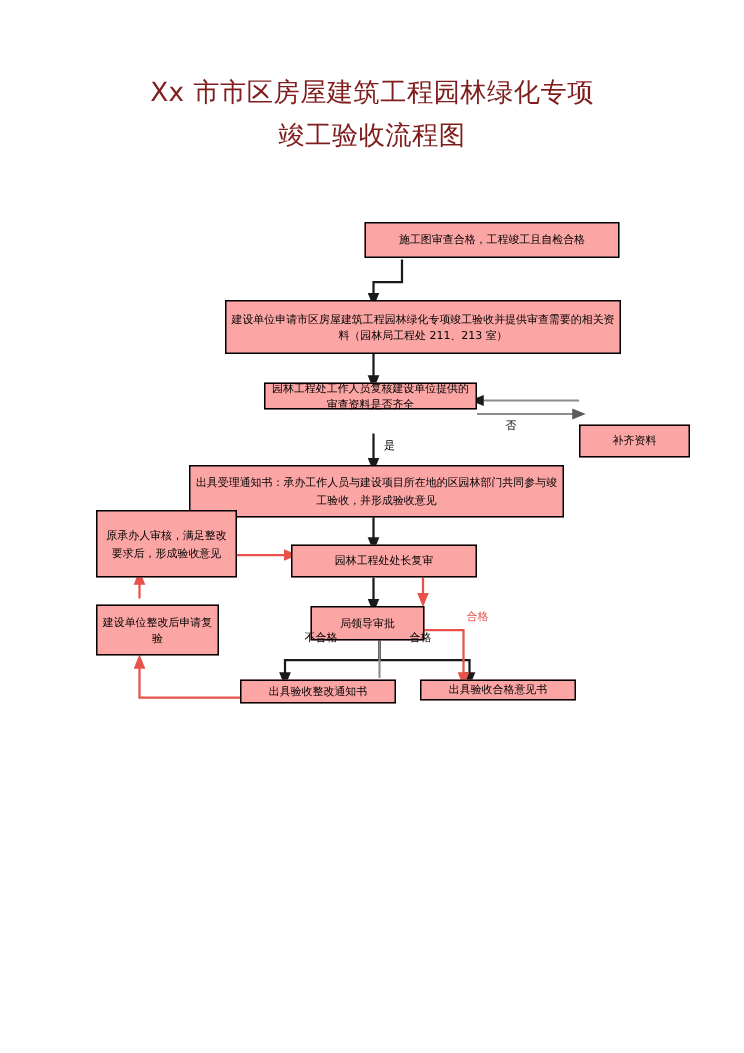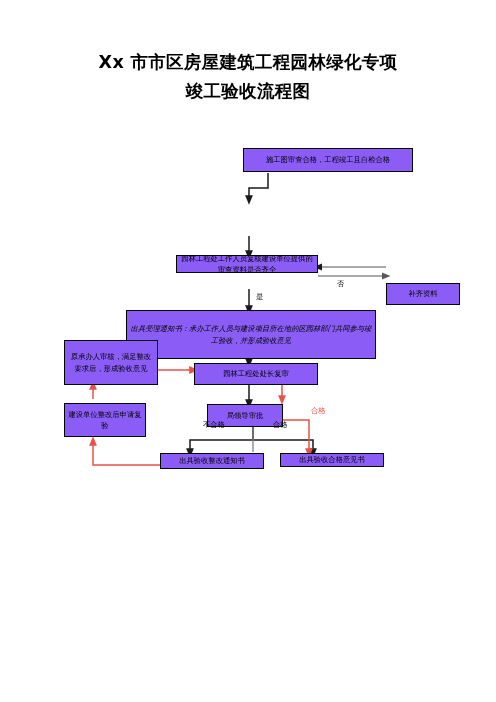--- a/index.html
+++ b/index.html
@@ -18,33 +18,33 @@
     background: #ffffff;
     overflow: hidden;
   }
   #title {
     position: absolute;
     left: 0;
     top: 48px;
     width: 496px;
     text-align: center;
     font-family: "DejaVu Sans", "Liberation Sans", sans-serif;
-    font-weight: bold;
+    font-weight: normal;
     font-size: 17.5px;
     line-height: 29px;
-    color: #000000;
+    color: #7f1d1d;
     letter-spacing: 0.3px;
   }
   #title .tline { display: block; white-space: nowrap; }
 
   .node {
     position: absolute;
     box-sizing: border-box;
     border: 1px solid #000000;
-    background: #8b5cf6;
+    background: #fca5a5;
     color: #000000;
     font-size: 7.3px;
     line-height: 11.5px;
     display: flex;
     align-items: center;
     justify-content: flex-start;
     text-align: center;
     padding: 1px 3px;
     z-index: 3;
   }
@@ -114,30 +114,33 @@
       <path d="M93,399 L93,385" marker-end="url(#ahR)"></path>
       <path d="M93,437 L93,425" marker-end="url(#ahR)"></path>
       <path d="M160,465 L93,465 L93,441" marker-end="url(#ahR)"></path>
     </g>
   </svg>
 
   <div class="node" style="left:243px; top:148px; width:170px; height:24px;">
     <span class="txt">施工图审查合格，工程竣工且自检合格</span>
   </div>
 
+  <div class="node" style="left:150px; top:200px; width:264px; height:36px;">
+    <span class="txt">建设单位申请市区房屋建筑工程园林绿化专项竣工验收并提供审查需要的相关资料（园林局工程处 211、213 室）</span>
+  </div>
 
   <div class="node" style="left:176px; top:255px; width:142px; height:18px;">
     <span class="txt">园林工程处工作人员复核建设单位提供的审查资料是否齐全</span>
   </div>
 
   <div class="node" style="left:386px; top:255px; width:74px; height:22px;margin-top:28px;">
     <span class="txt">补齐资料</span>
   </div>
 
-  <div class="node" style="left:126px; top:310px; width:250px; height:49px;font-style:italic;">
+  <div class="node" style="left:126px; top:310px; width:250px; height:35px;">
     <span class="txt">出具受理通知书：承办工作人员与建设项目所在地的区园林部门共同参与竣工验收，并形成验收意见</span>
   </div>
 
   <div class="node" style="left:64px; top:340px; width:94px; height:45px;">
     <span class="txt">原承办人审核，满足整改要求后，形成验收意见</span>
   </div>
 
   <div class="node" style="left:194px; top:363px; width:124px; height:22px;">
     <span class="txt">园林工程处处长复审</span>
   </div>

